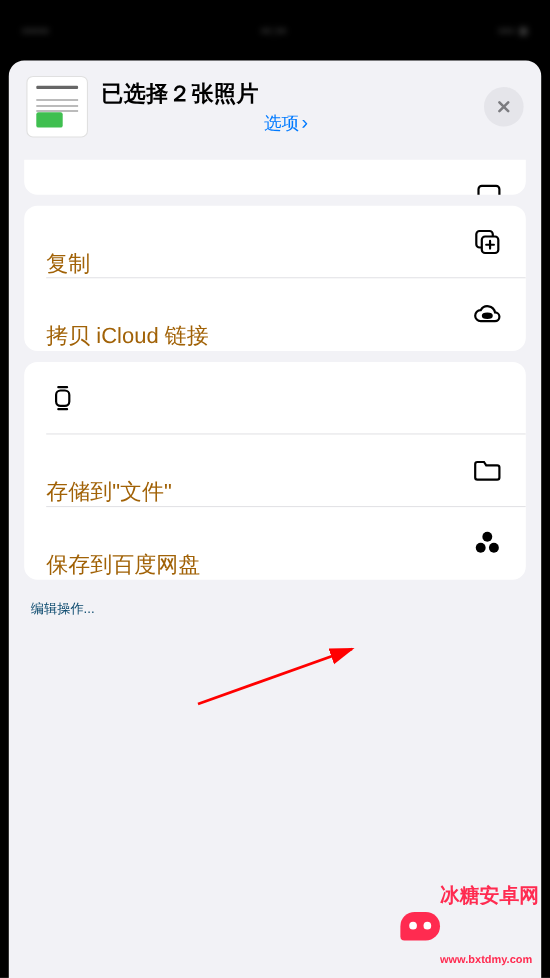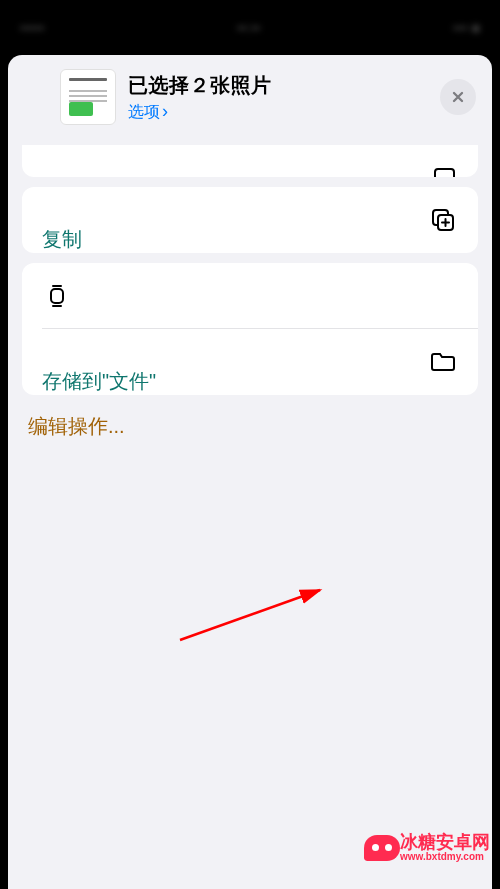--- a/index.html
+++ b/index.html
@@ -17,21 +17,20 @@
     }
     .sheet {
       position: absolute;
       top: 55px;
       left: 8px;
       right: 8px;
       bottom: 0;
       background: #f2f2f6;
       border-radius: 14px 14px 0 0;
       overflow: hidden;
-      padding-left: 36px;
     }
     .header {
       display: flex;
       align-items: center;
       padding: 14px 16px 10px 16px;
       gap: 12px;
     }
     .thumb {
       width: 56px;
       height: 56px;
@@ -65,20 +64,21 @@
       font-size: 20px;
       font-weight: 600;
       color: #000;
       letter-spacing: 0.5px;
     }
     .header-options {
       font-size: 16px;
       color: #007aff;
       margin-top: 2px;
       cursor: pointer;
+      text-align: center;
     }
     .close-btn {
       width: 36px;
       height: 36px;
       border-radius: 50%;
       background: #e5e5ea;
       display: flex;
       align-items: center;
       justify-content: center;
       cursor: pointer;
@@ -122,52 +122,52 @@
       content: "";
       position: absolute;
       left: 20px;
       right: 0;
       bottom: 0;
       height: 1px;
       background: #e3e3e6;
     }
     .row-label {
       font-size: 20px;
-      color: #0f766e;
+      color: #a16207;
       margin-top: 38px;
     }
     .row-icon {
       width: 30px;
       height: 30px;
       display: flex;
       align-items: center;
       justify-content: center;
       color: #000;
     }
     .row-icon svg {
       width: 28px;
       height: 28px;
     }
     .edit-row {
       padding: 18px 20px;
-      font-size: 20px;
-      color: #a16207;
+      font-size: 12px;
+      color: #0c4a6e;
       cursor: pointer;
     }
     .arrow-annotation {
       position: absolute;
       top: 580px;
       left: 175px;
       pointer-events: none;
       z-index: 10;
     }
     .watermark {
       position: absolute;
       right: 10px;
-      bottom: 26px;
+      bottom: 10px;
       display: flex;
       align-items: center;
       gap: 0;
       z-index: 20;
     }
     .wm-logo {
       width: 36px;
       height: 26px;
       background: #ff2b50;
       border-radius: 14px 14px 14px 4px;
@@ -176,21 +176,21 @@
     .wm-logo::before, .wm-logo::after {
       content:"";position:absolute;width:7px;height:7px;background:#fff;border-radius:50%;top:9px;
     }
     .wm-logo::before { left:8px; }
     .wm-logo::after { right:8px; }
     .wm-text {
       color: #ff2b50;
       font-weight: 600;
     }
     .wm-text .main { font-size: 18px; line-height:1; }
-    .wm-text .sub { font-size: 10px; line-height:1.2; }
+    .wm-text .sub { font-size: 10px; line-height:1.2;margin-top:44px; }
     .status-blur {
       position:absolute; top:0; left:0; right:0; height:55px;
       background: linear-gradient(#000, #000);
       display:flex; align-items:center; justify-content:space-between;
       padding: 0 20px;
       color:#222; font-size:14px;
     }
     .status-blur span { filter: blur(3px); color:#444; }
   </style>
 </head>
@@ -240,36 +240,55 @@
       <div class="row">
         <span class="row-label">复制</span>
         <span class="row-icon">
           <svg viewBox="0 0 28 28" fill="none" stroke="#000" stroke-width="2">
               <rect x="4" y="4" width="15" height="15" rx="3"></rect>
               <rect x="9" y="9" width="15" height="15" rx="3" fill="#fff"></rect>
               <path d="M16.5 13v7M13 16.5h7" stroke-linecap="round"></path>
             </svg>
         </span>
       </div>
+      <div class="row">
+        <span class="row-label">拷贝 iCloud 链接</span>
+        <span class="row-icon">
+          <svg viewBox="0 0 28 28" fill="none" stroke="#000" stroke-width="2">
+              <path d="M8 20a5 5 0 010-10 7 7 0 0113 2 4 4 0 010 8H8z"></path>
+              <ellipse cx="14" cy="15" rx="4" ry="2" fill="#000"></ellipse>
+            </svg>
+        </span>
+      </div>
     </div>
 
     <div class="group">
       <div class="row">
         <span class="row-icon">
           <svg viewBox="0 0 28 28" fill="none" stroke="#000" stroke-width="2">
               <rect x="8" y="7" width="12" height="14" rx="4"></rect>
               <path d="M10 4h8M10 24h8" stroke-linecap="round"></path>
             </svg>
         </span>
       </div>
       <div class="row">
         <span class="row-label">存储到"文件"</span>
         <span class="row-icon">
           <svg viewBox="0 0 28 28" fill="none" stroke="#000" stroke-width="2">
               <path d="M3 8a2 2 0 012-2h6l2 3h10a2 2 0 012 2v9a2 2 0 01-2 2H5a2 2 0 01-2-2V8z"></path>
+            </svg>
+        </span>
+      </div>
+      <div class="row">
+        <span class="row-label">保存到百度网盘</span>
+        <span class="row-icon">
+          <svg viewBox="0 0 28 28" fill="#000">
+              <circle cx="14" cy="8" r="4.5"></circle>
+              <circle cx="8" cy="18" r="4.5"></circle>
+              <circle cx="20" cy="18" r="4.5"></circle>
             </svg>
         </span>
       </div>
     </div>
 
     <div class="edit-row">编辑操作...</div>
 
   </div>
 </div>
 

